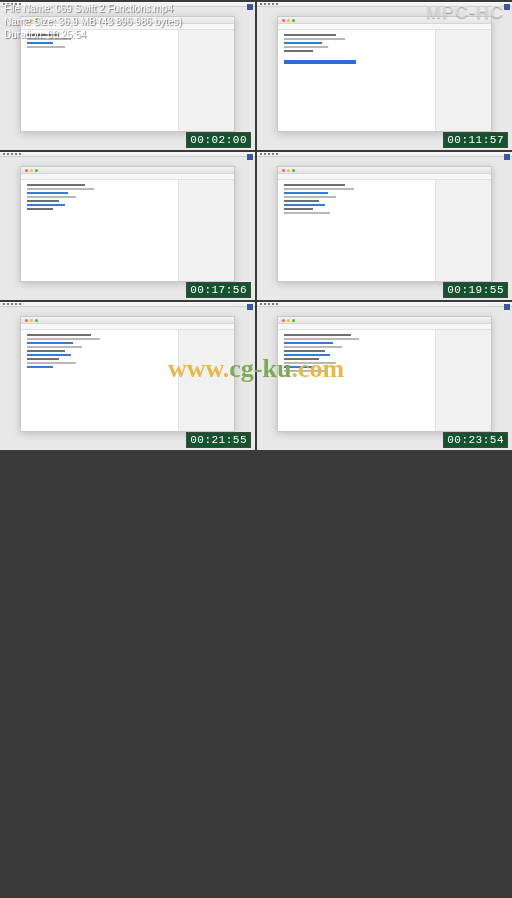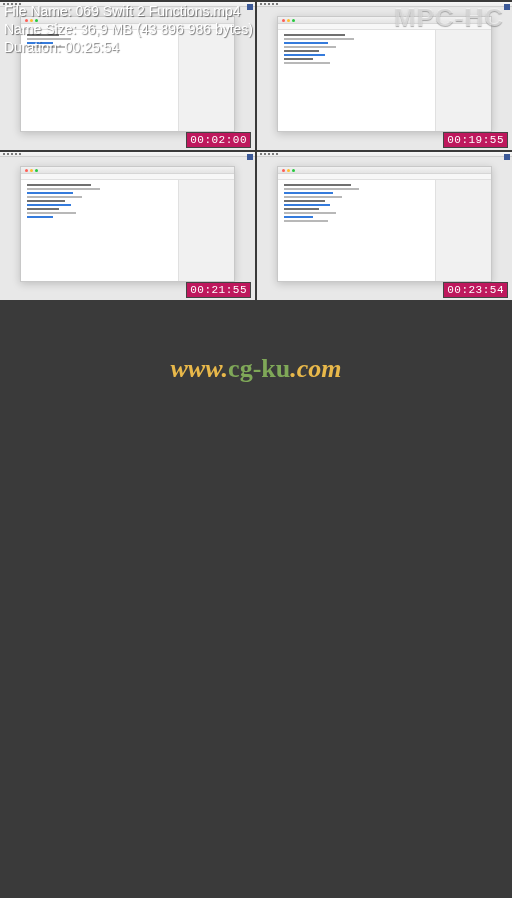--- a/index.html
+++ b/index.html
@@ -11,30 +11,30 @@
     font-size: 10px;
     color: #fff;
     position: relative;
     overflow: hidden;
   }
   .top-info {
     position: absolute;
     top: 2px;
     left: 4px;
     z-index: 10;
-    font-size: 14px;
+    font-size: 10px;
     line-height: 1.3;
     text-shadow: 1px 1px 1px rgba(0,0,0,0.5);
   }
   .app-logo {
     position: absolute;
     top: 2px;
     right: 8px;
     font-family: Arial, sans-serif;
-    font-size: 26px;
+    font-size: 18px;
     font-weight: bold;
     letter-spacing: 1px;
     color: rgba(255,255,255,0.55);
     z-index: 10;
     text-shadow: 0 1px 1px rgba(0,0,0,0.3);
   }
   .grid {
     padding-top: 2px;
     display: grid;
     grid-template-columns: 1fr 1fr;
@@ -119,41 +119,41 @@
     top: 2px;
     right: 2px;
     width: 6px;
     height: 6px;
     background: #3b5998;
   }
   .footer-ts {
     position: absolute;
     bottom: 2px;
     right: 4px;
-    background: #be185d;
+    background: #14532d;
     color: #fff;
     font-family: "Courier New", monospace;
     font-size: 11px;
     padding: 1px 3px;
     letter-spacing: 0.5px;
     border: 1px solid #444;
   }
   .watermark {
     position: absolute;
     top: 354px;
     left: 50%;
     transform: translateX(-50%);
     font-family: Georgia, serif;
     font-size: 26px;
     font-weight: bold;
     z-index: 20;
     white-space: nowrap;
     pointer-events: none;
   }
-  .watermark .o { color: #e8b84a; font-style: italic; }
+  .watermark .o { color: #e8b84a; }
   .watermark .g { color: #7fa858; }
   .selection {
     position: absolute;
     height: 4px;
     background: #2b6cd6;
   }
 </style>
 </head>
 <body>
 
@@ -184,20 +184,69 @@
           <div class="editor">
             <div class="code-line" style="width: 22%;"></div>
             <div class="code-line light" style="width: 30%;"></div>
             <div class="code-line blue" style="width: 18%;"></div>
             <div class="code-line light" style="width: 26%;"></div>
           </div>
           <div class="sidebar-r"></div>
         </div>
       </div>
       <div class="footer-ts">00:02:00</div>
+    </div>
+    <div class="thumb">
+      <div class="menubar"></div>
+      <div class="badge"></div>
+      <div class="window">
+        <div class="titlebar">
+          <div class="dot r"></div>
+          <div class="dot y"></div>
+          <div class="dot g"></div>
+        </div>
+        <div class="toolbar"></div>
+        <div class="content">
+          <div class="editor">
+            <div class="code-line" style="width: 36%;"></div>
+            <div class="code-line light" style="width: 42%;"></div>
+            <div class="code-line blue" style="width: 26%;"></div>
+            <div class="code-line light" style="width: 30%;"></div>
+            <div class="code-line" style="width: 20%;"></div>
+            <div class="selection" style="left: 6px; top: 30px; width: 46%;"></div>
+          </div>
+          <div class="sidebar-r"></div>
+        </div>
+      </div>
+      <div class="footer-ts">00:11:57</div>
+    </div>
+    <div class="thumb">
+      <div class="menubar"></div>
+      <div class="badge"></div>
+      <div class="window">
+        <div class="titlebar">
+          <div class="dot r"></div>
+          <div class="dot y"></div>
+          <div class="dot g"></div>
+        </div>
+        <div class="toolbar"></div>
+        <div class="content">
+          <div class="editor">
+            <div class="code-line" style="width: 40%;"></div>
+            <div class="code-line light" style="width: 46%;"></div>
+            <div class="code-line blue" style="width: 28%;"></div>
+            <div class="code-line light" style="width: 34%;"></div>
+            <div class="code-line" style="width: 22%;"></div>
+            <div class="code-line blue" style="width: 26%;"></div>
+            <div class="code-line" style="width: 18%;"></div>
+          </div>
+          <div class="sidebar-r"></div>
+        </div>
+      </div>
+      <div class="footer-ts">00:17:56</div>
     </div>
     <div class="thumb">
       <div class="menubar"></div>
       <div class="badge"></div>
       <div class="window">
         <div class="titlebar">
           <div class="dot r"></div>
           <div class="dot y"></div>
           <div class="dot g"></div>
         </div>

